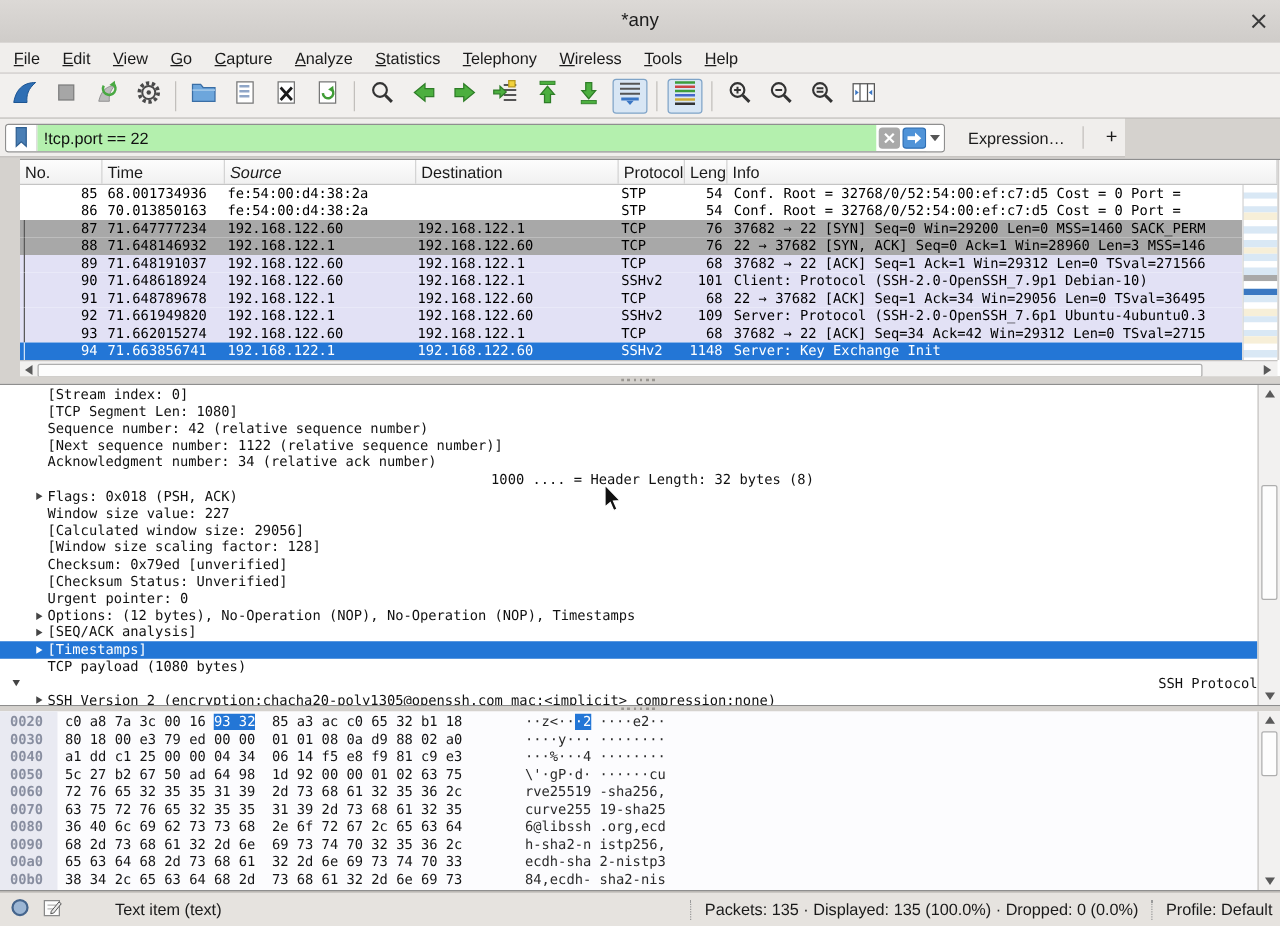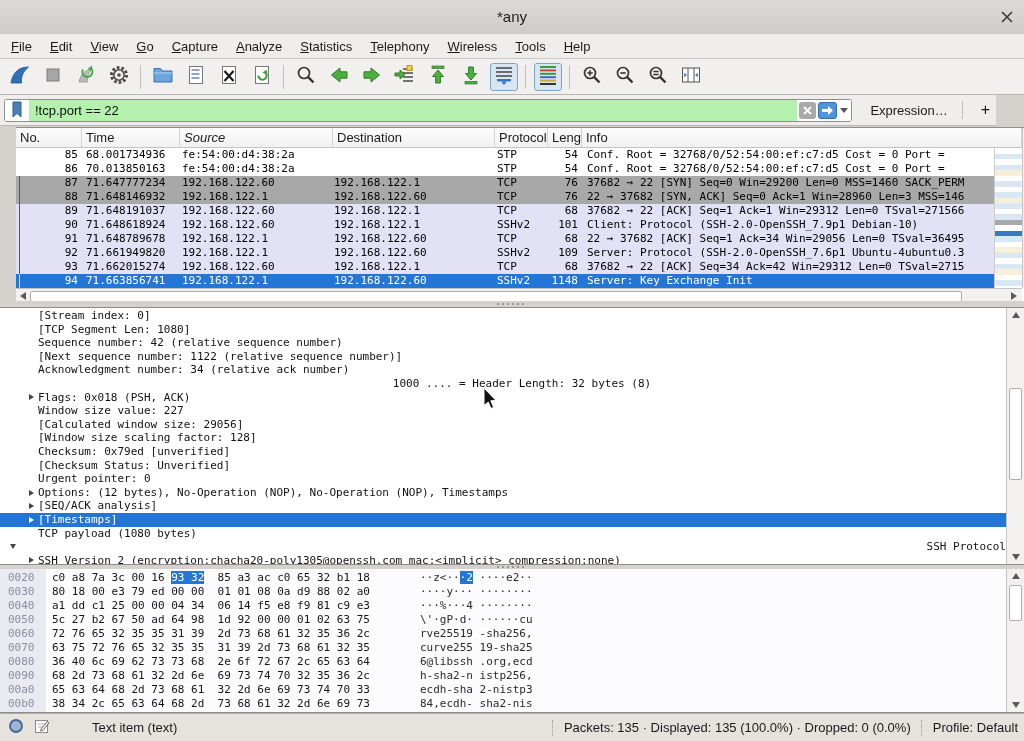--- a/index.html
+++ b/index.html
@@ -21,21 +21,21 @@
 
   
   .toolbar{position:absolute;left:0;top:59px;width:1024px;height:36px;background:#f2f0ee;
     border-bottom:1px solid #b9b6b3;display:flex;align-items:center;padding-left:3px;box-sizing:border-box;}
   .tb-btn{width:28px;height:28px;margin:0 2.5px;display:flex;align-items:center;justify-content:center;
     border:1px solid transparent;border-radius:3px;box-sizing:border-box;}
   .tb-btn.pressed{background:#d8e6f4;border:1px solid #7fa4c8;}
   .tb-sep{width:1px;height:24px;background:#c2bfbc;margin:0 5px;}
 
   
-  .filterbar{position:absolute;left:0;top:95px;width:996px;height:31px;background:#f0eeec;
+  .filterbar{position:absolute;left:0;top:95px;width:900px;height:31px;background:#f0eeec;
     border-bottom:1px solid #b9b6b3;display:flex;align-items:center;box-sizing:border-box;}
   .filter-field{display:flex;align-items:center;margin-left:4px;width:880px;height:23px;background:#fff;
     border:1px solid #8f8f8f;border-radius:3px;box-sizing:border-box;overflow:hidden;}
   .fb-bookmark{width:24px;height:21px;display:flex;align-items:center;justify-content:center;background:#fff;
     border-right:1px solid #d5d5d5;}
   .filter-input{flex:1;height:21px;background:var(--filter-green);display:flex;align-items:center;
     padding-left:5px;font-size:13px;color:#111;}
   .fb-clear{width:17px;height:17px;border-radius:3px;background:#a9a9a9;display:flex;align-items:center;
     justify-content:center;margin:0 2px;}
   .fb-apply{width:19px;height:17px;border-radius:3px;background:#4f93d8;border:1px solid #2f6fb4;
@@ -100,21 +100,21 @@
   .exp-right{width:0;height:0;border-top:3.5px solid transparent;border-bottom:3.5px solid transparent;border-left:5px solid #444;}
   .exp-down{width:0;height:0;border-left:3.5px solid transparent;border-right:3.5px solid transparent;border-top:5px solid #444;}
   .dt-row.selected .exp-right{border-left-color:#fff;}
 
   
   .hexpane{position:absolute;left:0;top:569px;width:1024px;height:144px;background:#fcfcfe;
     border-bottom:1px solid #8e8e8e;box-sizing:border-box;overflow:hidden;}
   .hex-offsetbg{position:absolute;left:0;top:0;width:46px;height:100%;background:#e9eaf2;}
   .hex-rows{position:absolute;left:0;top:2px;width:1006px;font-size:11px;}
   .hex-row{height:14px;line-height:14px;white-space:pre;display:flex;}
-  .hx-off{width:46px;flex-shrink:0;color:#888ea0;padding-left:8px;box-sizing:border-box;}
+  .hx-off{width:46px;flex-shrink:0;color:#888ea0;padding-left:8px;box-sizing:border-box;font-weight:bold;}
   .hx-bytes{width:362px;flex-shrink:0;color:#151515;padding-left:6px;box-sizing:border-box;}
   .hx-ascii{color:#2a2a2a;padding-left:12px;}
   .hl{background:var(--sel-blue);color:#fff;}
 
   
   .statusbar{position:absolute;left:0;top:713px;width:1024px;height:28px;background:#e6e3df;
     border-top:1px solid #aeaba7;display:flex;align-items:center;font-size:13px;box-sizing:border-box;}
   .sb-left{display:flex;align-items:center;gap:10px;padding-left:8px;}
   .sb-text{margin-left:42px;color:#1a1a1a;}
   .sb-right{margin-left:auto;display:flex;align-items:center;}

